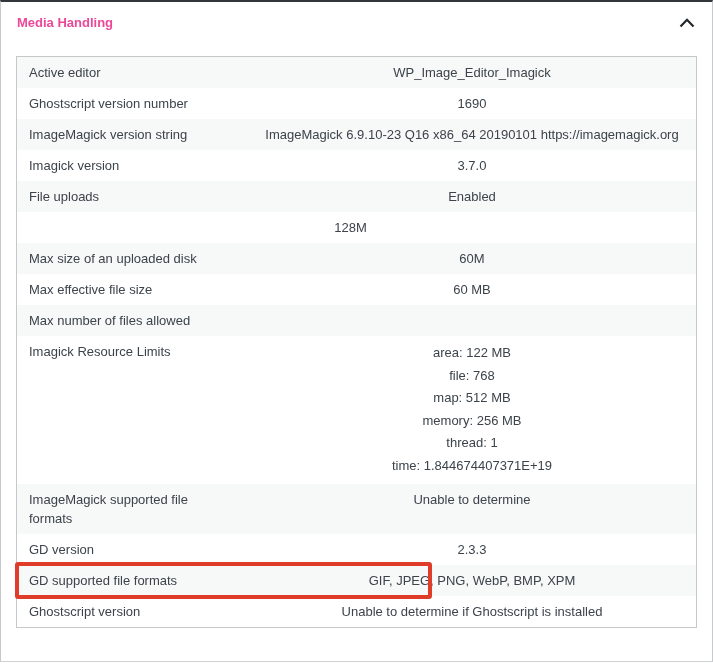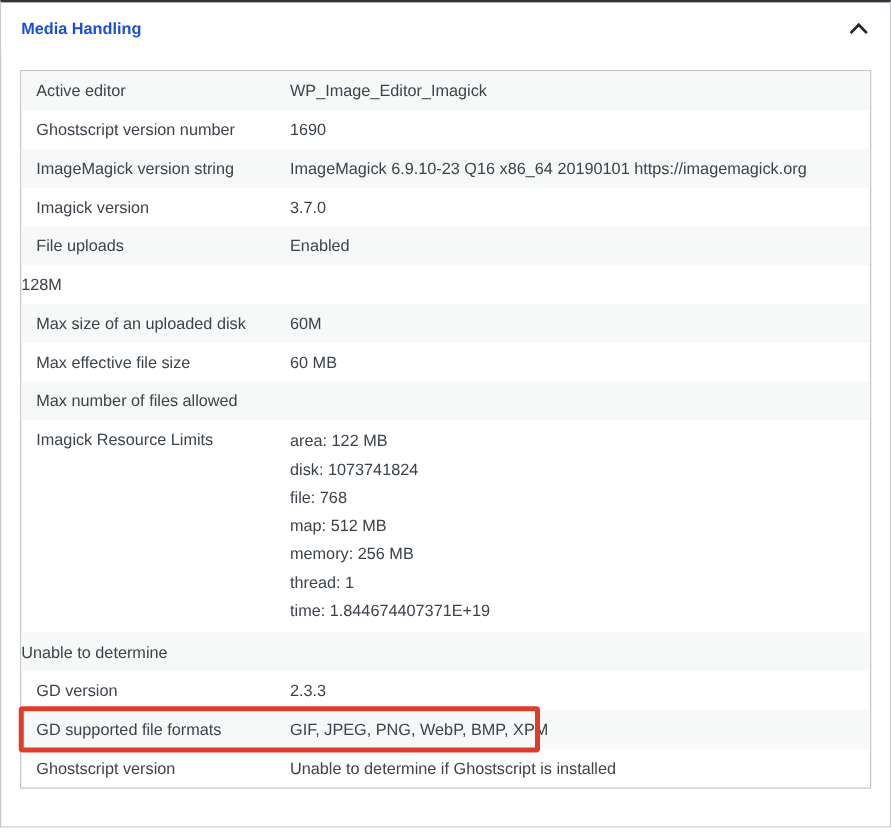--- a/index.html
+++ b/index.html
@@ -25,53 +25,55 @@
     align-items: center;
     padding: 13px 16px 13px 16px;
     cursor: pointer;
     background: #ffffff;
   }
   .section-title {
     margin: 0;
     font-size: 13px;
     line-height: 16px;
     font-weight: 700;
-    color: #1d4ed8;
+    color: #ec4899;
   }
   .chevron-btn {
     background: none; border: none; padding: 0; margin: 0;
     width: 18px; height: 12px;
     display: flex; align-items: center; justify-content: center;
     cursor: pointer;
   }
   .info-table {
     margin: 12px 15px 0 15px;
     border: 1px solid #c6c7cb;
     background: #ffffff;
   }
   .row {
     display: flex;
     align-items: flex-start;
     padding: 6px 0;
     font-size: 13px;
     color: #3c434a;
     position: relative;
+    gap: 28px;
   }
   .row:nth-child(odd) { background: #f7f8f8; }
   .cell-label {
     flex: none;
     width: 203px;
     padding-left: 12px;
     line-height: 19px;
   }
   .cell-value {
     flex: 1;
     padding-right: 12px;
     line-height: 19px;
     word-break: break-word;
+    text-align: center;
   }
   .cell-value .ml-line { line-height: 22.6px; }
   .highlight-box {
     position: absolute;
     left: -2px;
     top: -3px;
     width: 417px;
     height: 37px;
     box-sizing: border-box;
     border: 4px solid #e03c2a;
@@ -127,29 +129,29 @@
         <div class="cell-label">Max effective file size</div>
         <div class="cell-value">60 MB</div>
       </div>
       <div class="row">
         <div class="cell-label">Max number of files allowed</div>
       </div>
       <div class="row">
         <div class="cell-label">Imagick Resource Limits</div>
         <div class="cell-value">
           <div class="ml-line">area: 122 MB</div>
-          <div class="ml-line">disk: 1073741824</div>
           <div class="ml-line">file: 768</div>
           <div class="ml-line">map: 512 MB</div>
           <div class="ml-line">memory: 256 MB</div>
           <div class="ml-line">thread: 1</div>
           <div class="ml-line">time: 1.844674407371E+19</div>
         </div>
       </div>
       <div class="row">
+        <div class="cell-label">ImageMagick supported file formats</div>
         <div class="cell-value">Unable to determine</div>
       </div>
       <div class="row">
         <div class="cell-label">GD version</div>
         <div class="cell-value">2.3.3</div>
       </div>
       <div class="row highlighted">
         <div class="cell-label">GD supported file formats</div>
         <div class="cell-value">GIF, JPEG, PNG, WebP, BMP, XPM</div>
         <div class="highlight-box" style="border-color: rgb(224, 60, 42);"></div>

